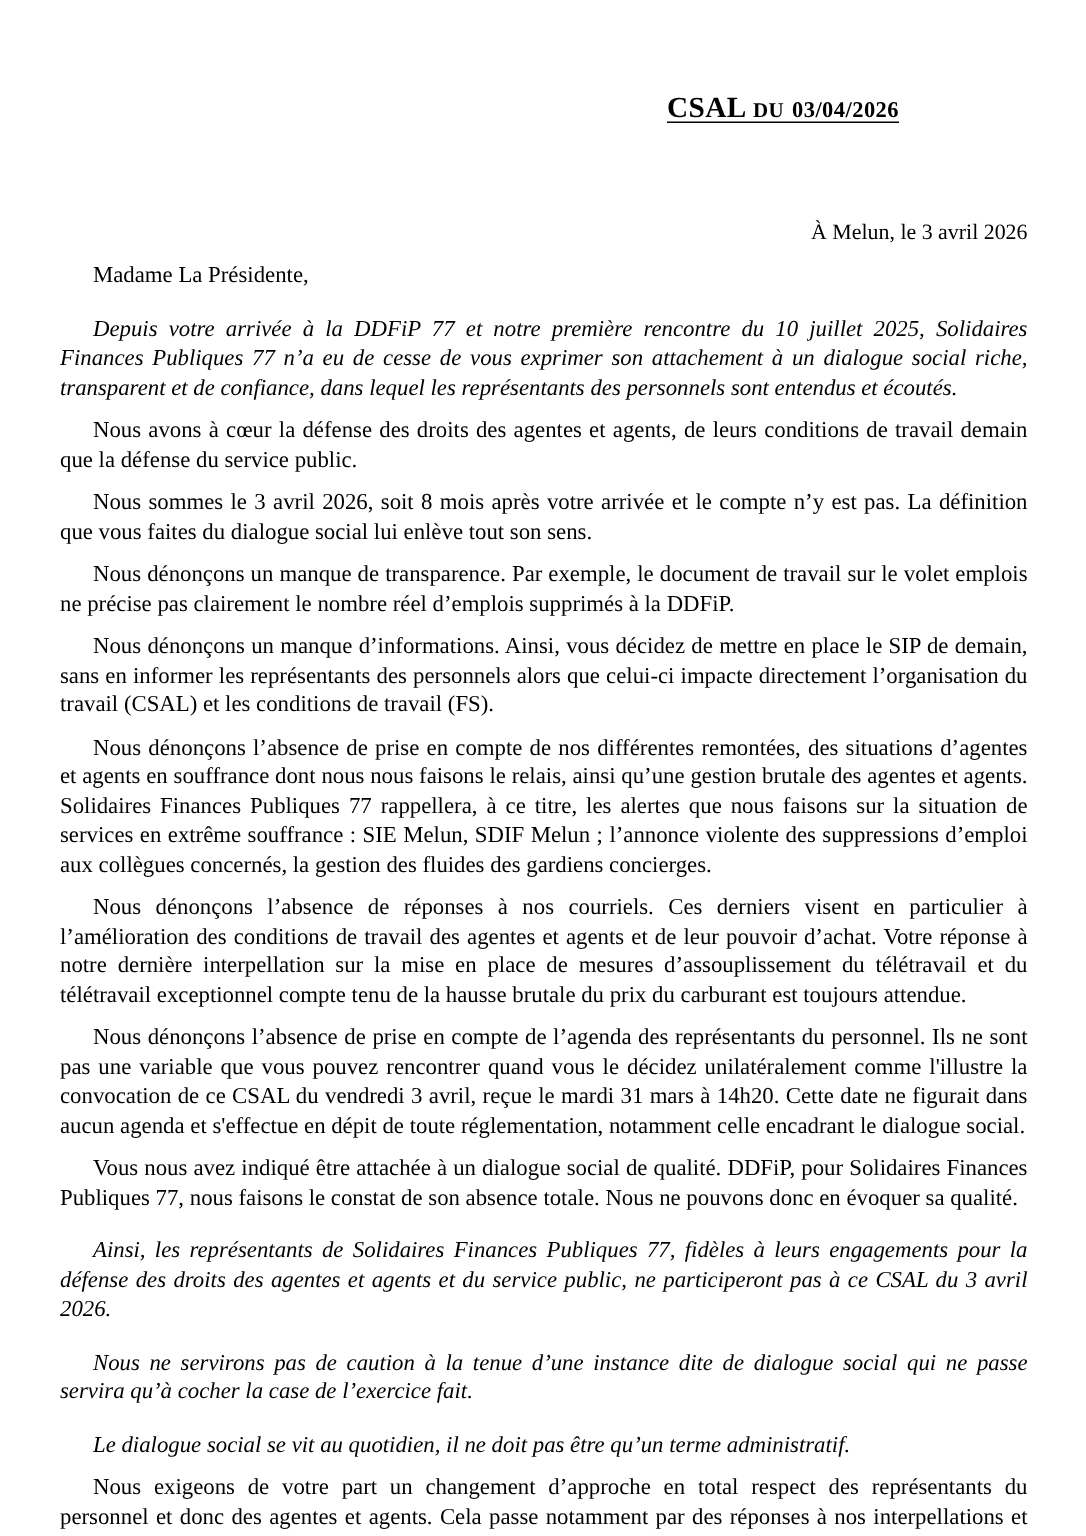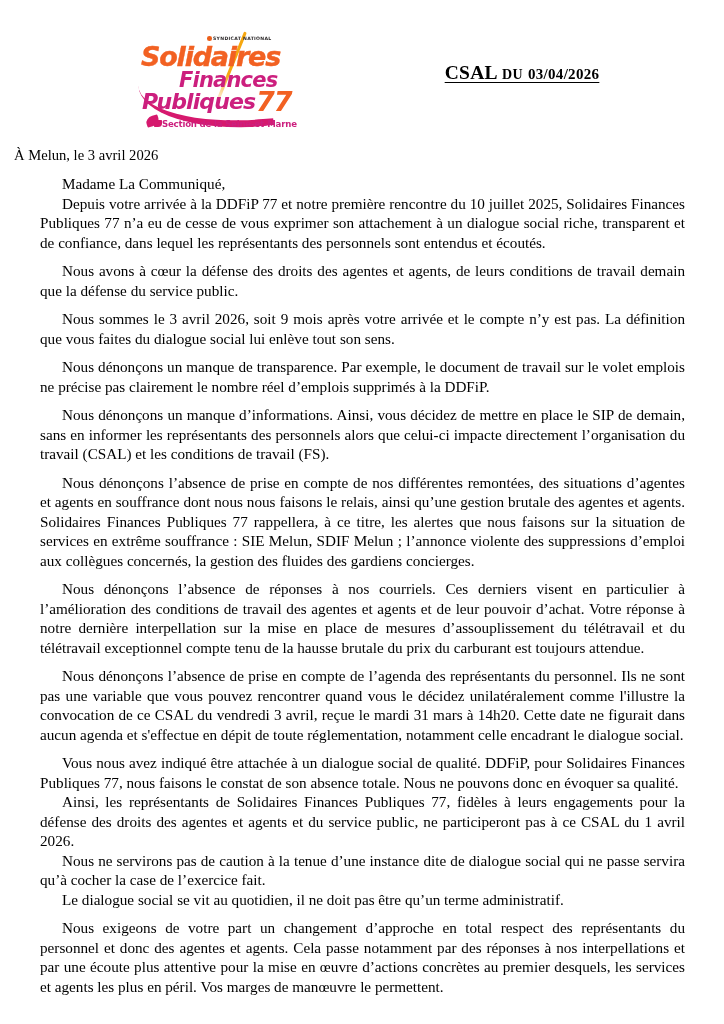--- a/index.html
+++ b/index.html
@@ -178,24 +178,24 @@
     text-underline-offset: 2.5px;
   }
   .title-line .big {
     font-variant: normal;
     font-size: 15px;
   }
 
   
   .date-line {
     position: absolute;
-    left: 14px;
+    left: 0;
     top: 146px;
     width: 685px;
-    text-align: left;
+    text-align: right;
     font-size: 14.6px;
     line-height: 18px;
   }
 
   
   .body-text {
     position: absolute;
     left: 40px;
     top: 174px;
     width: 645px;
@@ -210,62 +210,50 @@
   }
   .body-text p.salutation {
     text-indent: 22px;
     text-align: left;
     margin-bottom: 0;
   }
   .body-text p.gap {
     margin-top: 9px;
   }
   .body-text p.nogap {
-    margin-top: 0px;
+    margin-top: 16px;
+    font-style: italic;
   }
 </style>
 </head>
 <body>
 
 <div class="page">
 
   <div class="header">
 
-    <div class="logo">
-      <div class="logo-swoosh"></div>
-      <div class="logo-swoosh-tip"></div>
-      <div class="logo-slash"></div>
-      <div class="logo-dot"></div>
-      <div class="logo-syndicat">SYNDICAT NATIONAL</div>
-      <div class="logo-solidaires">Solidaires</div>
-      <div class="logo-finances">Finances</div>
-      <div class="logo-publiques">Publiques</div>
-      <div class="logo-77">77</div>
-      <div class="logo-section-dot"></div>
-      <div class="logo-section">Section de la Seine-et-Marne</div>
-    </div>
 
     <div class="title-block">
       <div class="title-line"><span class="u">CSAL du </span><span class="u big">03/04/2026</span></div>
     </div>
 
     <div class="date-line">À Melun, le 3 avril 2026</div>
   </div>
 
   <div class="body-text">
-    <p class="salutation">Madame La Communiqué,</p>
+    <p class="salutation">Madame La Présidente,</p>
     <p class="nogap">Depuis votre arrivée à la DDFiP 77 et notre première rencontre du 10 juillet 2025, Solidaires Finances Publiques 77 n’a eu de cesse de vous exprimer son attachement à un dialogue social riche, transparent et de confiance, dans lequel les représentants des personnels sont entendus et écoutés.</p>
     <p class="gap">Nous avons à cœur la défense des droits des agentes et agents, de leurs conditions de  travail demain que la défense du service public.</p>
-    <p class="gap">Nous sommes le 3 avril 2026, soit 9 mois après votre arrivée et le compte n’y est pas. La définition que vous faites du dialogue social lui enlève tout son sens.</p>
+    <p class="gap">Nous sommes le 3 avril 2026, soit 8 mois après votre arrivée et le compte n’y est pas. La définition que vous faites du dialogue social lui enlève tout son sens.</p>
     <p class="gap">Nous dénonçons un manque de transparence. Par exemple, le document de travail sur le volet emplois ne précise pas clairement le nombre réel d’emplois supprimés à la DDFiP.</p>
     <p class="gap">Nous dénonçons un manque d’informations. Ainsi, vous décidez de mettre en place le SIP de demain, sans en informer les représentants des personnels alors que celui-ci impacte directement l’organisation du travail (CSAL) et les conditions de travail (FS).</p>
     <p class="gap">Nous dénonçons l’absence de prise en compte de nos différentes remontées, des situations d’agentes et agents en souffrance dont nous nous faisons le relais, ainsi qu’une gestion brutale des agentes et agents. Solidaires Finances Publiques 77 rappellera, à ce titre, les alertes que nous faisons sur la situation de services en extrême souffrance : SIE Melun, SDIF Melun ; l’annonce violente des suppressions d’emploi aux collègues concernés, la gestion des fluides des gardiens concierges.</p>
     <p class="gap">Nous dénonçons l’absence de réponses à nos courriels. Ces derniers visent en particulier à l’amélioration des conditions de travail des agentes et agents et de leur pouvoir d’achat. Votre réponse à notre dernière interpellation sur la mise en place de mesures d’assouplissement du télétravail et du télétravail exceptionnel compte tenu de la hausse brutale du prix du carburant est toujours attendue.</p>
     <p class="gap">Nous dénonçons l’absence de prise en compte de l’agenda des représentants du personnel. Ils ne sont pas une variable que vous pouvez rencontrer quand vous le décidez unilatéralement comme l'illustre la convocation de ce CSAL du vendredi 3 avril, reçue le mardi 31 mars à 14h20. Cette date ne figurait dans aucun agenda et s'effectue en dépit de toute réglementation, notamment celle encadrant le dialogue social.</p>
     <p class="gap">Vous nous avez indiqué être attachée à un dialogue social de qualité. DDFiP, pour Solidaires Finances Publiques 77, nous faisons le constat de son absence totale. Nous ne pouvons donc en évoquer sa qualité.</p>
-    <p class="nogap">Ainsi, les représentants de Solidaires Finances Publiques 77, fidèles à leurs engagements pour la défense des droits des agentes et agents et du service public, ne participeront pas à ce CSAL du 1 avril 2026.</p>
+    <p class="nogap">Ainsi, les représentants de Solidaires Finances Publiques 77, fidèles à leurs engagements pour la défense des droits des agentes et agents et du service public, ne participeront pas à ce CSAL du 3 avril 2026.</p>
     <p class="nogap">Nous ne servirons pas de caution à la tenue d’une instance dite de dialogue social qui ne passe servira qu’à cocher la case de l’exercice fait.</p>
     <p class="nogap">Le dialogue social se vit au quotidien, il ne doit pas être qu’un terme administratif.</p>
     <p class="gap">Nous exigeons de votre part un changement d’approche en total respect des représentants du personnel et donc des agentes et agents. Cela passe notamment par des réponses à nos interpellations et par une écoute plus attentive pour la mise en œuvre d’actions concrètes au premier desquels, les services et agents les plus en péril. Vos marges de manœuvre le permettent.</p>
 
   </div>
 
 </div>
 
 </body></html>

